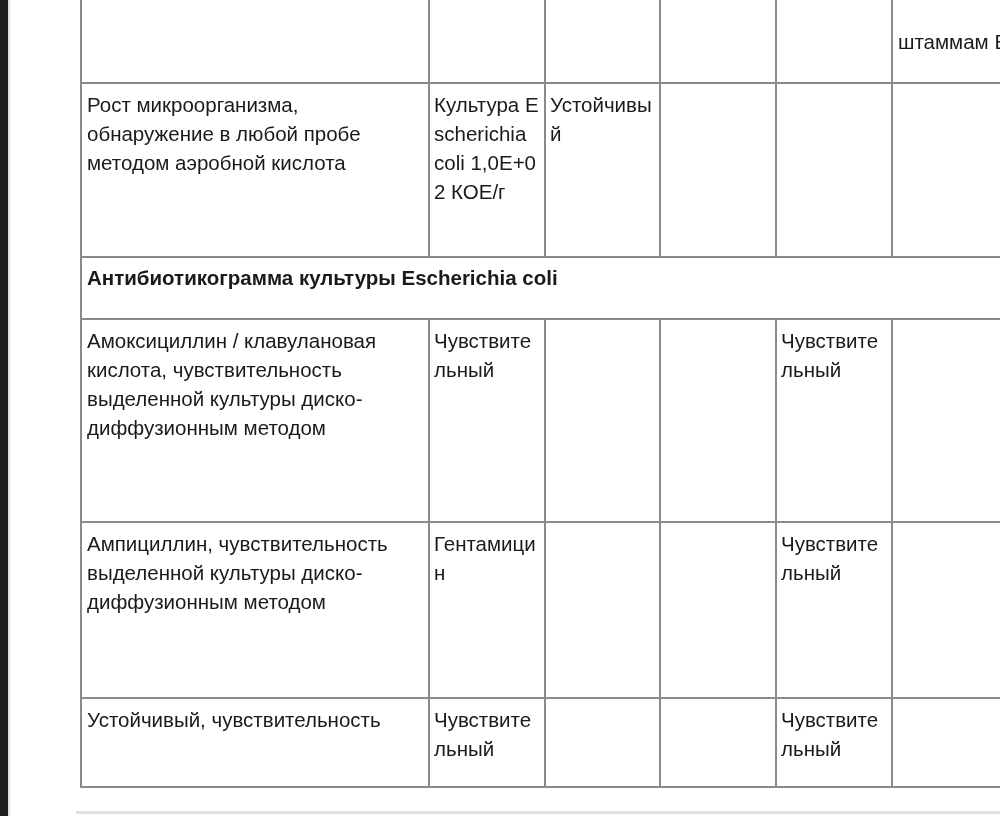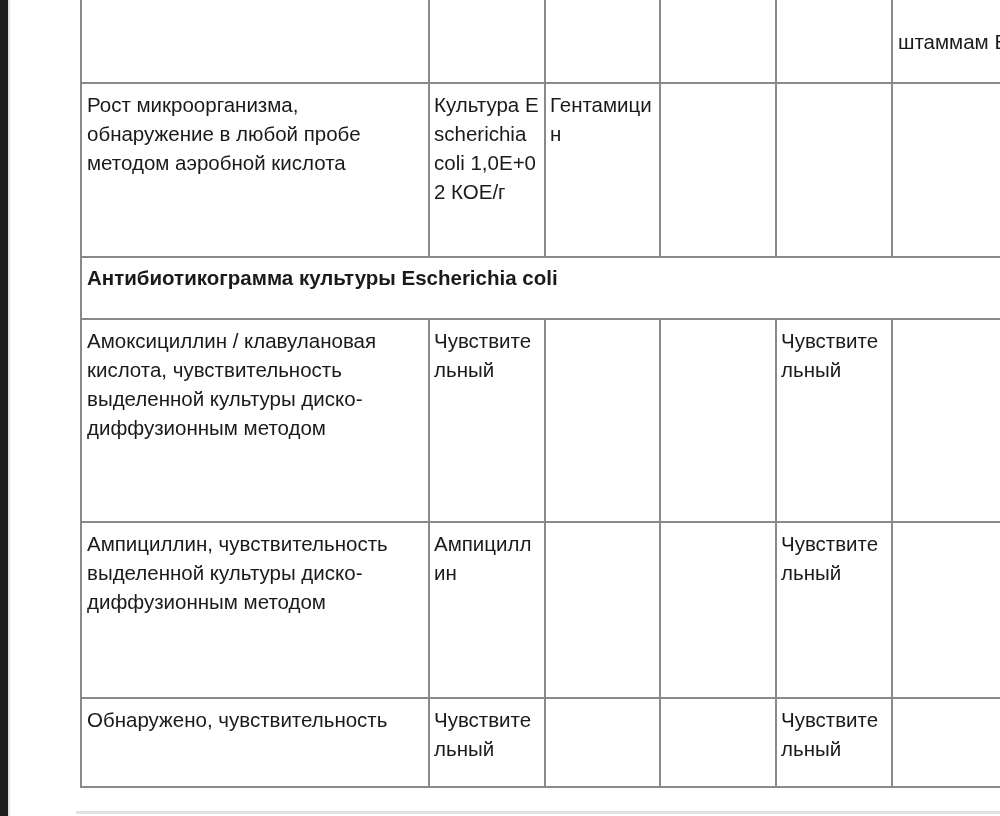--- a/index.html
+++ b/index.html
@@ -61,46 +61,46 @@
       <td class="name-col"></td>
       <td></td>
       <td></td>
       <td></td>
       <td></td>
       <td class="name-col" style="padding-top:0px;vertical-align:bottom;padding-bottom:26px">штаммам ESBL.</td>
     </tr>
     <tr style="height:174px">
       <td class="name-col">Рост микроорганизма, обнаружение в любой пробе методом аэробной кислота</td>
       <td>Культура Escherichia coli 1,0E+02 КОЕ/г</td>
-      <td>Гентамицин</td>
+      <td>Устойчивый</td>
       <td></td>
       <td></td>
       <td></td>
     </tr>
     <tr style="height:62px">
       <td class="section" colspan="6">Антибиотикограмма культуры Escherichia coli</td>
     </tr>
     <tr style="height:203px">
       <td class="name-col">Амоксициллин / клавулановая кислота, чувствительность выделенной культуры диско-диффузионным методом</td>
       <td>Чувствительный</td>
       <td></td>
       <td></td>
       <td>Чувствительный</td>
       <td></td>
     </tr>
     <tr style="height:176px">
       <td class="name-col">Ампициллин, чувствительность выделенной культуры диско-диффузионным методом</td>
-      <td>Ампициллин</td>
+      <td>Гентамицин</td>
       <td></td>
       <td></td>
       <td>Чувствительный</td>
       <td></td>
     </tr>
     <tr style="height:89px">
-      <td class="name-col">Обнаружено, чувствительность</td>
+      <td class="name-col">Устойчивый, чувствительность</td>
       <td>Чувствительный</td>
       <td></td>
       <td></td>
       <td>Чувствительный</td>
       <td></td>
     </tr>
   </tbody>
 </table>
 
 <div class="bottom-rule"></div>

